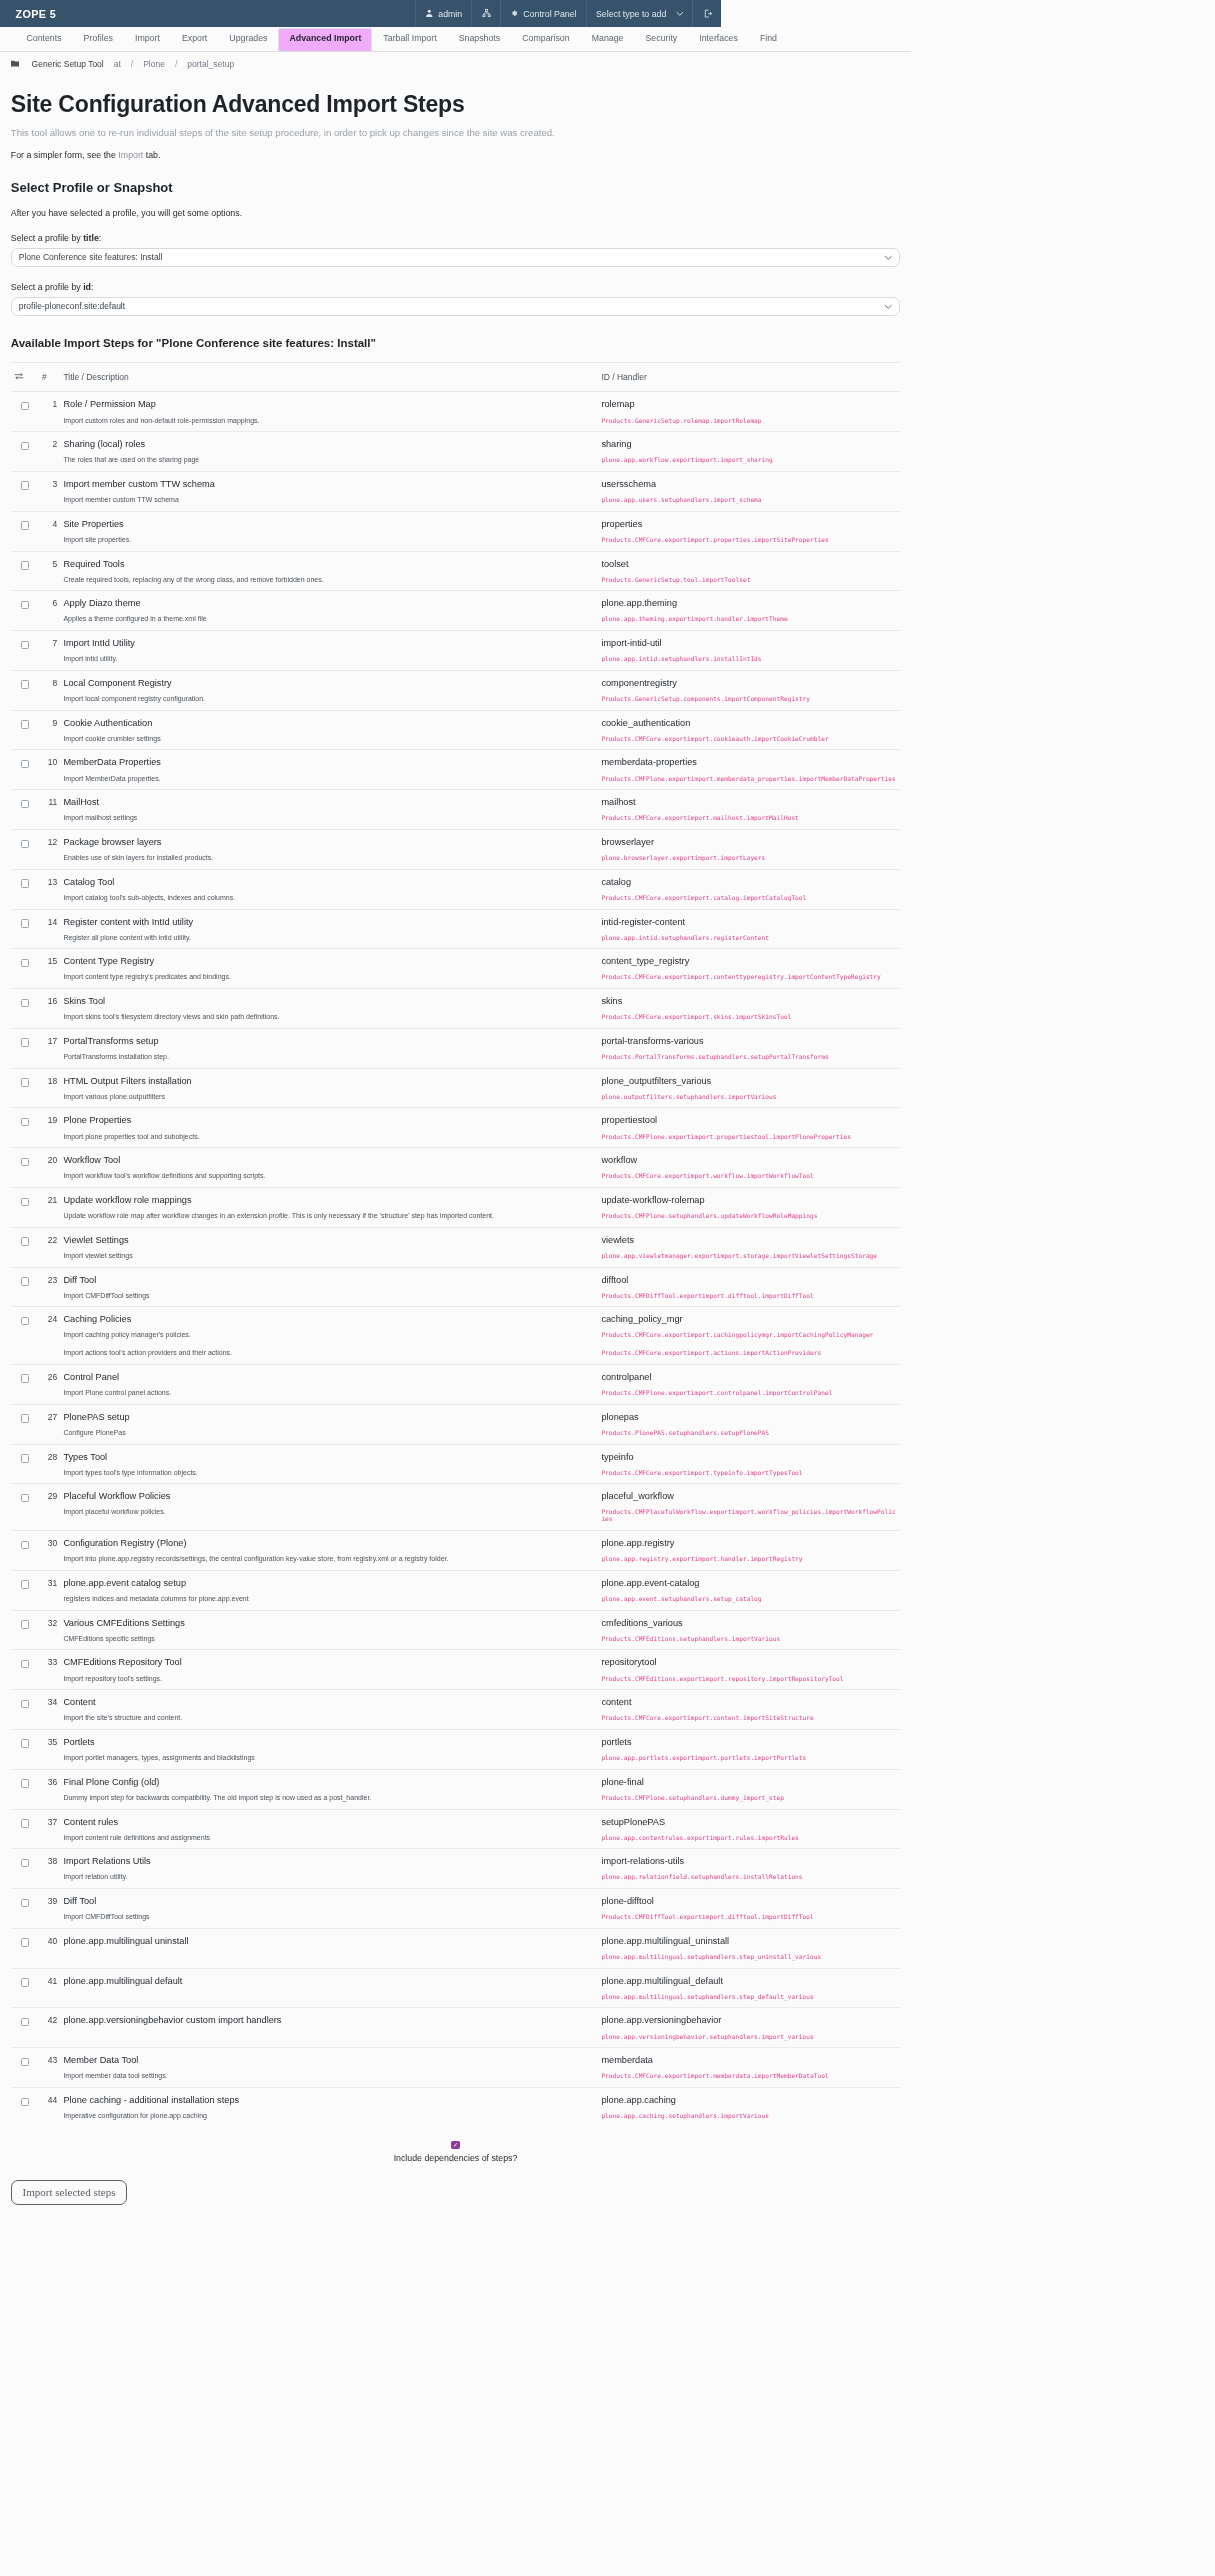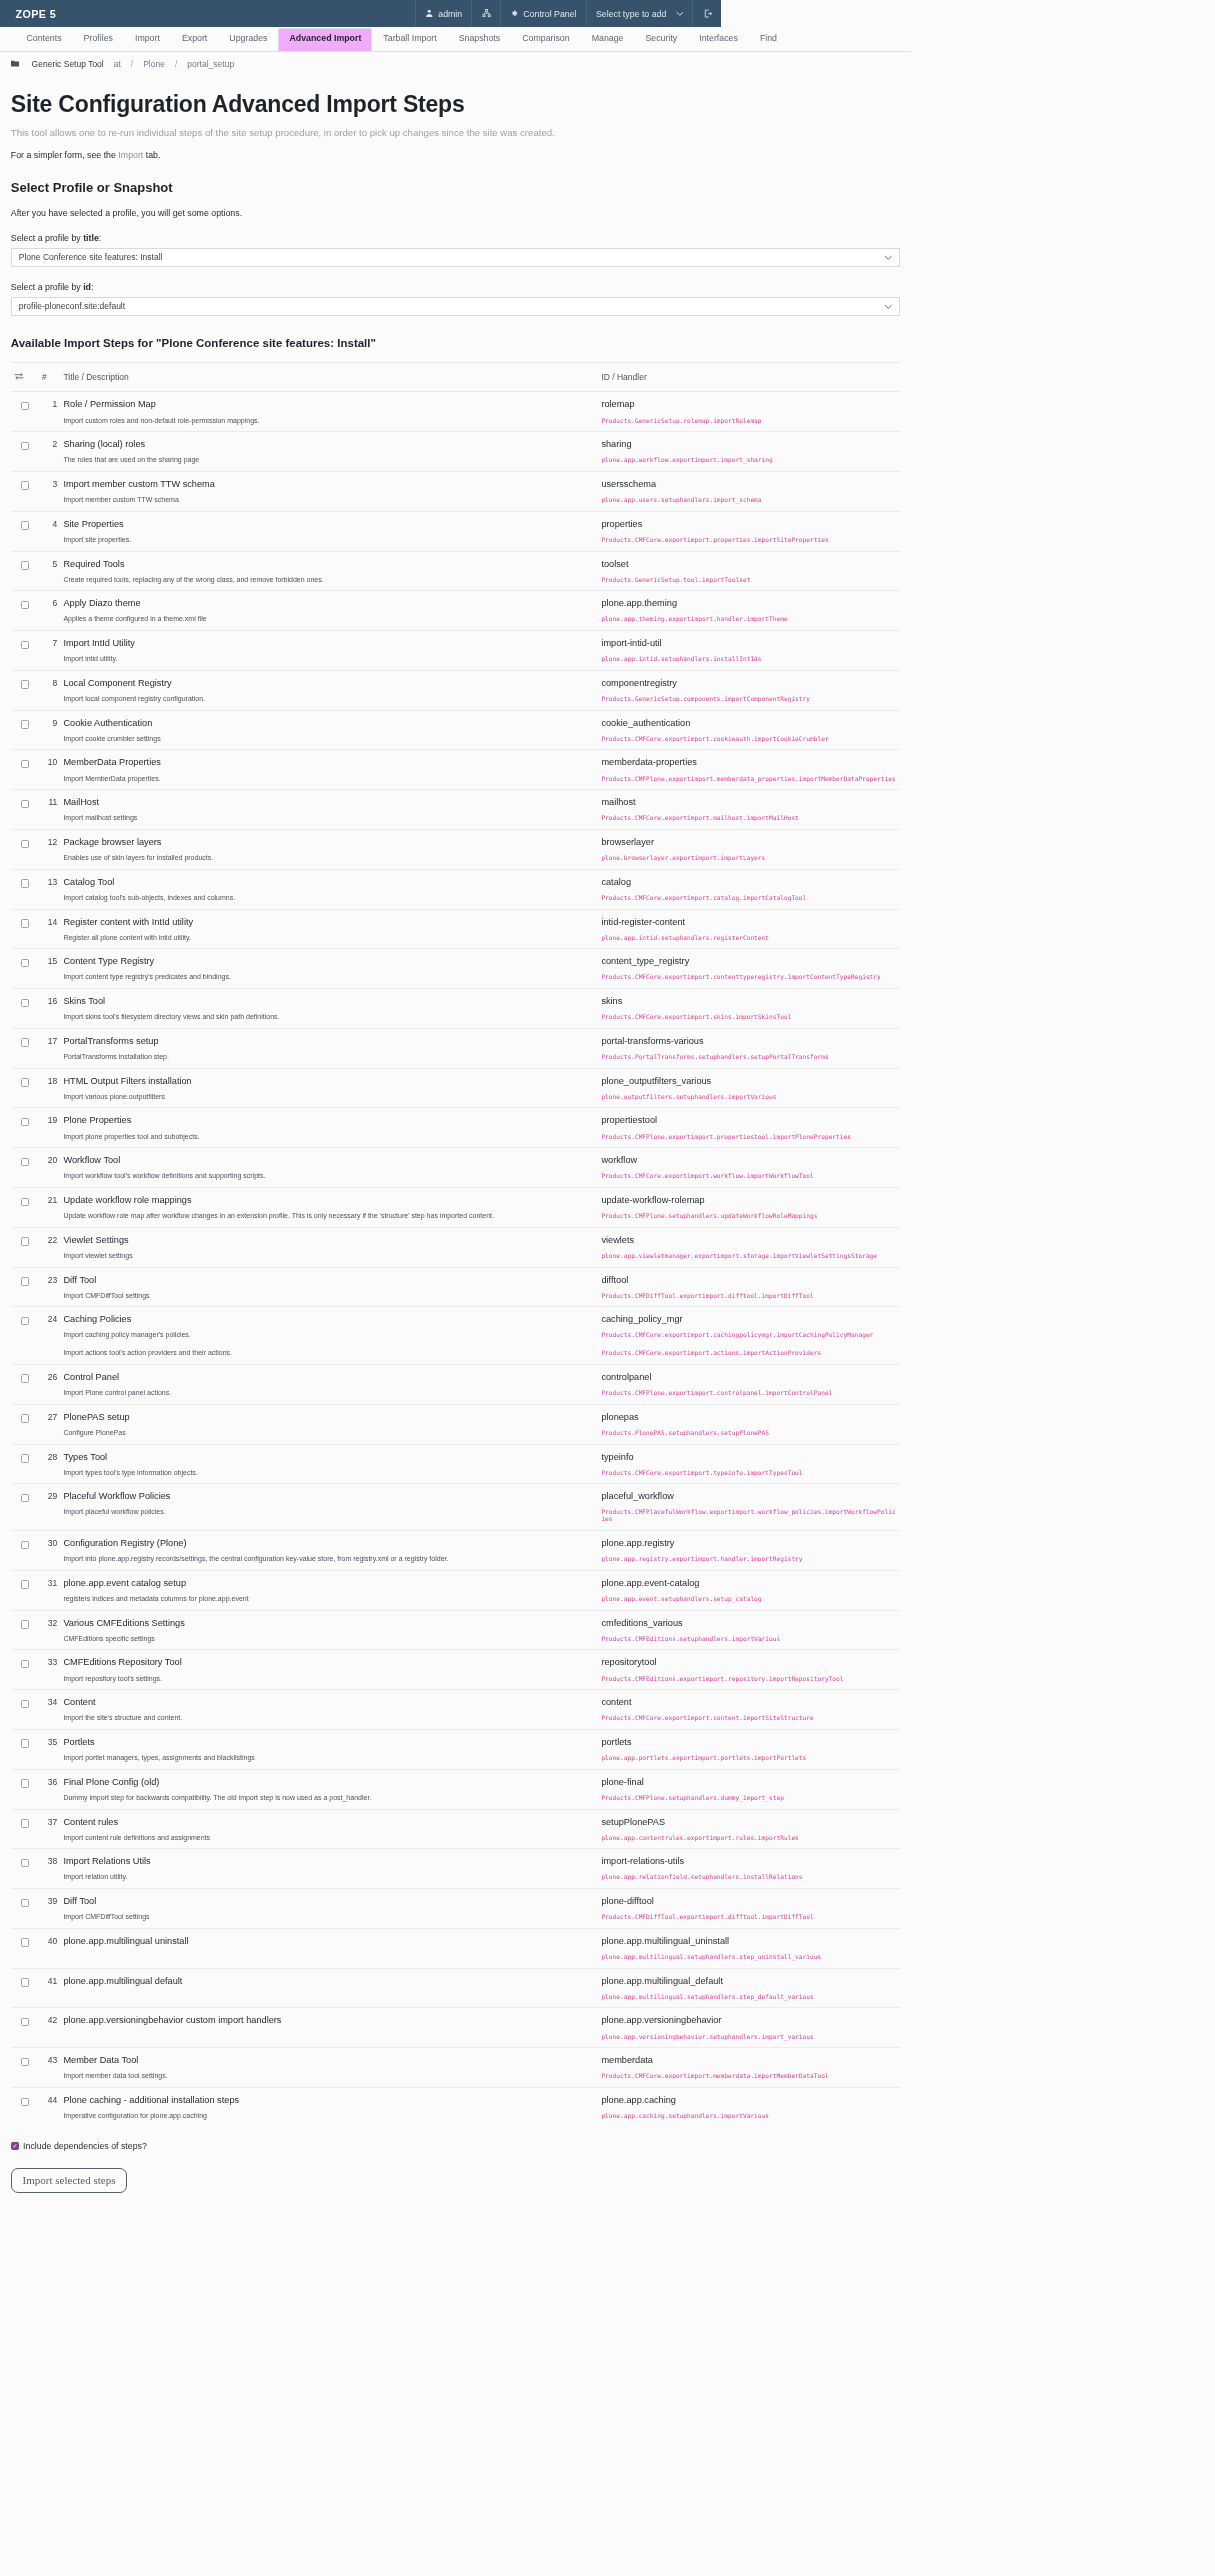--- a/index.html
+++ b/index.html
@@ -129,21 +129,21 @@
 
   .select-wrap {
     position: relative;
     width: 100%;
     margin-bottom: 15.4px;
   }
   .select-box {
     width: 100%;
     height: 19px;
     border: 0.8px solid #d6dadf;
-    border-radius: 0;
+    border-radius: 7px;
     background: #ffffff;
     font-size: 8.5px;
     color: #3c434a;
     padding: 0 20px 0 7px;
     display: flex;
     align-items: center;
   }
   .select-caret {
     position: absolute;
     right: 7.7px; top: 50%;
@@ -215,20 +215,21 @@
   }
 
   
   .deps {
     display: flex;
     align-items: center;
     gap: 3.8px;
     font-size: 8.8px;
     color: #2b2b2b;
     margin: 14px 0 0 0;
+    flex-direction: column;
   }
   .chk-on {
     width: 8.5px; height: 8.5px;
     background: #8e3a9c;
     border: 0.8px solid #8e3a9c;
     border-radius: 1.5px;
     display: inline-flex;
     align-items: center;
     justify-content: center;
     color: #fff;

